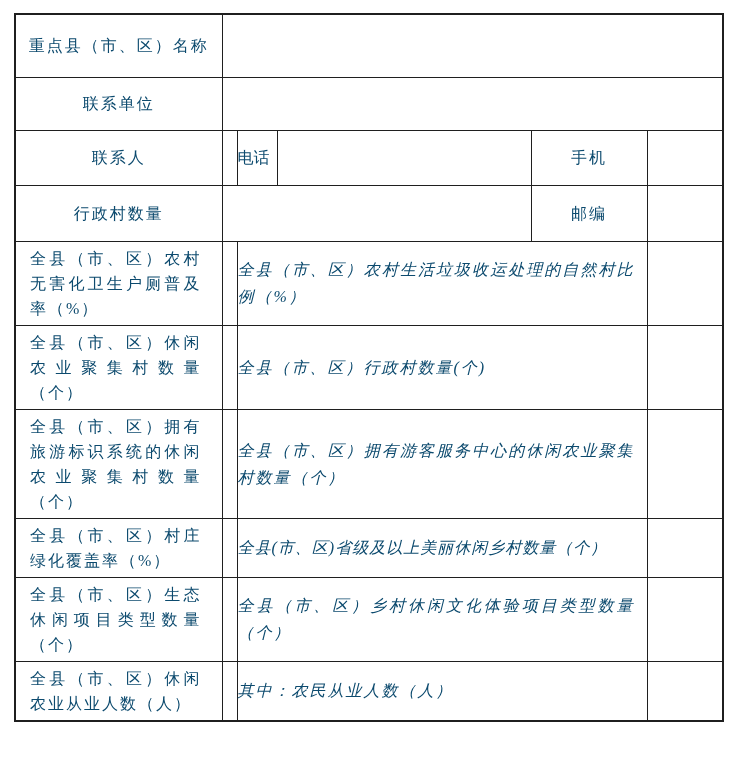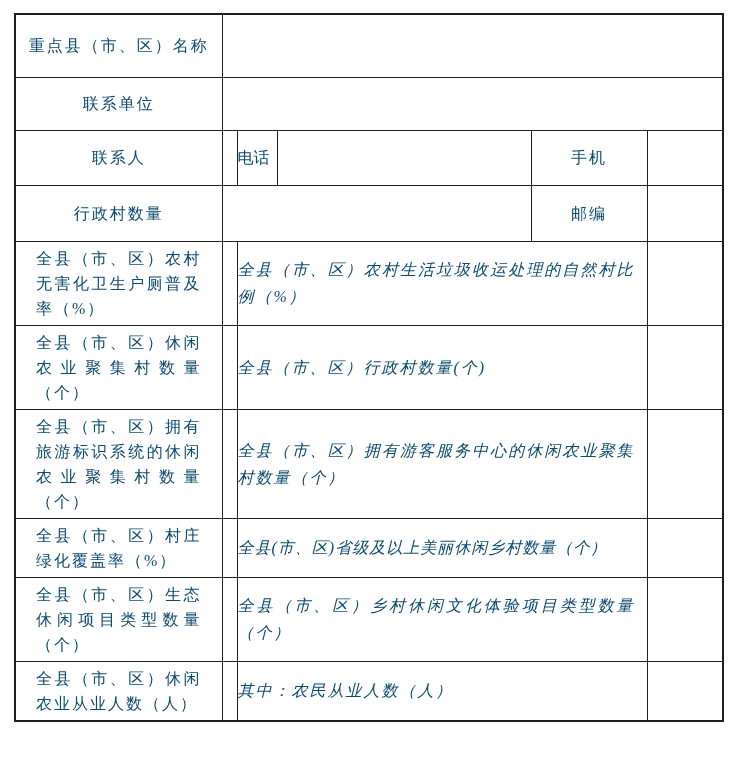--- a/index.html
+++ b/index.html
@@ -9,21 +9,21 @@
   table.form{border-collapse:collapse;table-layout:fixed;width:708px;
              border:2px solid #1f1f1f;}
   td{border:1px solid #1f1f1f;color:#0c4a6e;font-size:16px;line-height:25px;
      vertical-align:middle;padding:4px 8px;word-break:break-all;
      font-family:"Liberation Serif","DejaVu Serif",serif;}
   
   .c-label{text-align:center;letter-spacing:2px;padding:4px 2px;}
   
   .v-label{text-align:left;letter-spacing:0;padding:2px 0;line-height:24px;}
   
-  .dlab{text-align:justify;letter-spacing:2px;padding:4px 20px 4px 20px;}
+  .dlab{text-align:justify;letter-spacing:2px;padding:4px 20px 4px 14px;}
   
   .dmid{text-align:justify;letter-spacing:2px;line-height:27px;padding:4px 12px 4px 0;font-style:italic;}
   
   .dmid.tight{letter-spacing:1px;}
   .spacer{padding:0;}
   .input-cell{padding:0;}
 </style>
 </head>
 <body>
 

